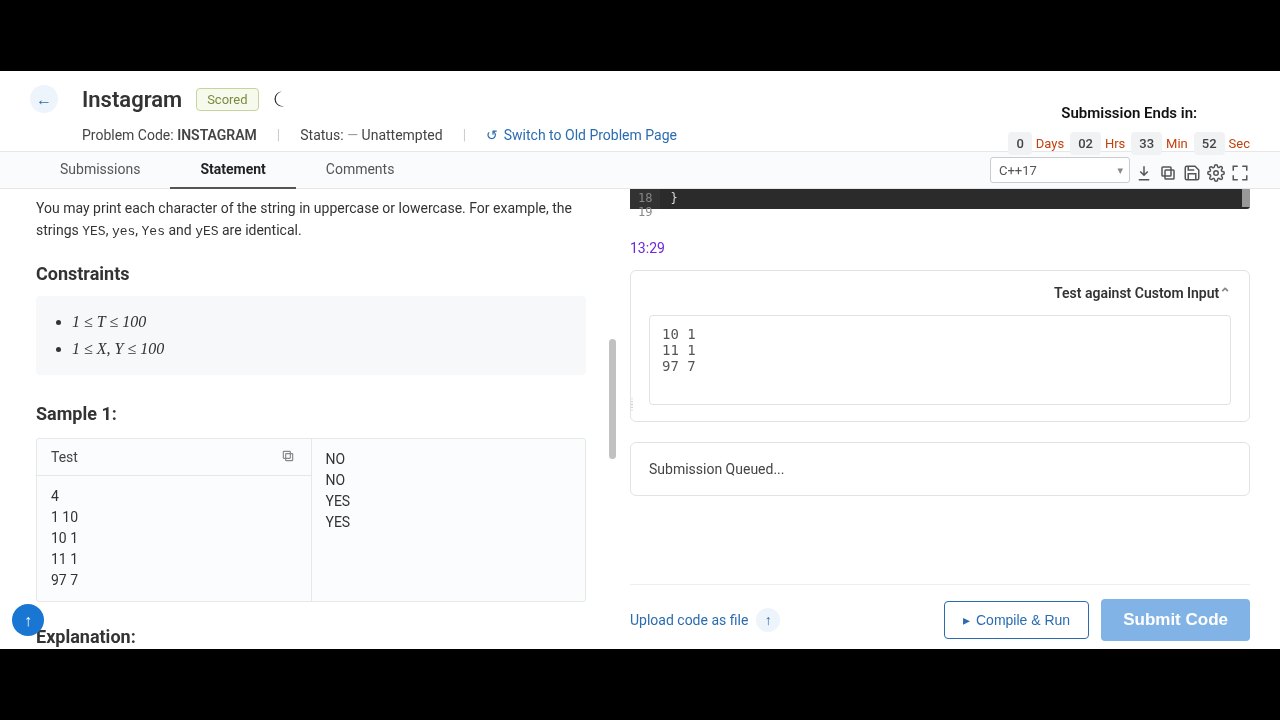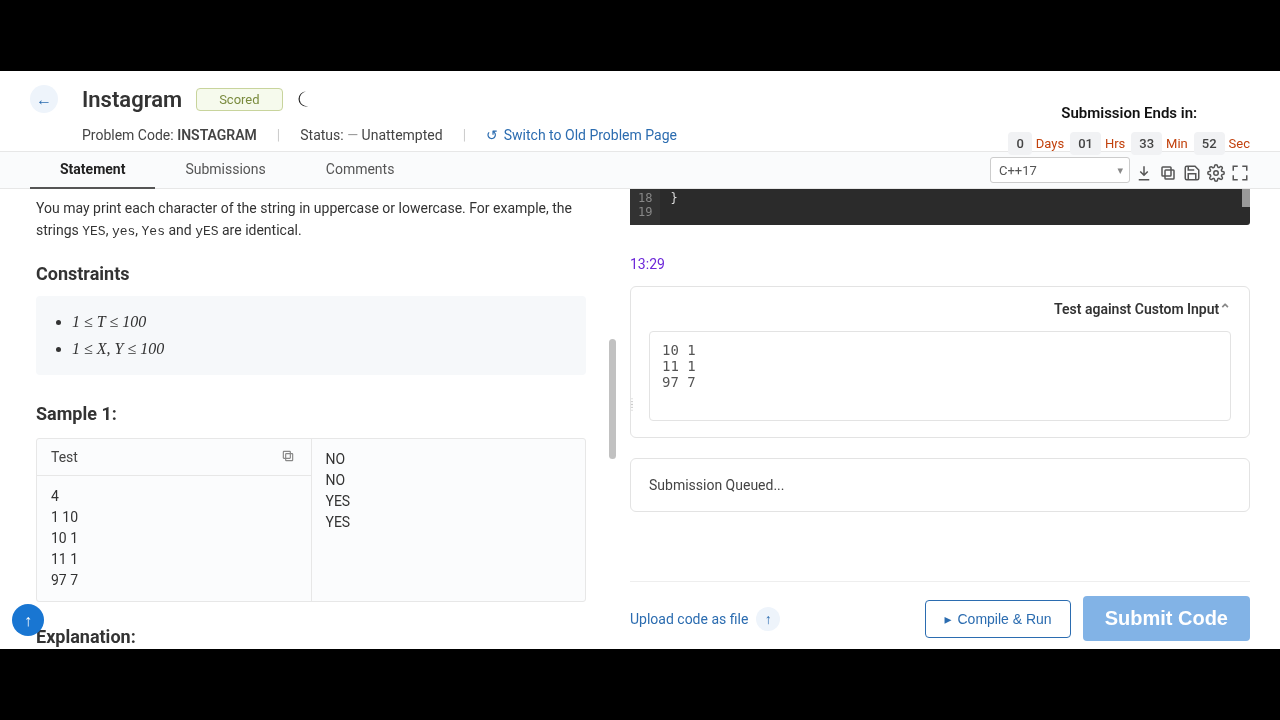--- a/index.html
+++ b/index.html
@@ -3,21 +3,21 @@
 <meta charset="utf-8">
 <style>
 * { margin: 0; padding: 0; box-sizing: border-box; }
 body { font-family: -apple-system, BlinkMacSystemFont, "Segoe UI", Roboto, sans-serif; font-size: 14px; color: #333; background: #000; }
 .letterbox { height: 71px; background: #000; }
 .app { background: #fff; height: 578px; display: flex; flex-direction: column; }
 .header { padding: 14px 30px 8px 30px; }
 .title-row { display: flex; align-items: center; gap: 14px; }
 .back-btn { width: 28px; height: 28px; border-radius: 50%; background: #eef4fb; display: flex; align-items: center; justify-content: center; cursor: pointer; color: #2b6cb0; font-size: 16px; }
 .title { font-size: 22px; font-weight: 600; margin-left: 10px; }
-.badge { padding: 3px 22px; border: 1px solid #c8d49c; background: #f6faed; color: #7a8b3e; border-radius: 4px; font-size: 13px; }
+.badge { padding: 3px 10px; border: 1px solid #c8d49c; background: #f6faed; color: #7a8b3e; border-radius: 4px; font-size: 13px; }
 .moon-icon { width: 20px; height: 20px; color: #222; font-size: 20px; display:flex; align-items:center; }
 .meta-row { display: flex; align-items: center; gap: 20px; margin-top: 14px; margin-left: 52px; color: #444; font-size: 14px; }
 .meta-sep { color: #ccc; }
 .code-bold { font-weight: 600; }
 .switch-link { color: #2b6cb0; display: flex; align-items: center; gap: 6px; cursor: pointer; }
 .timer-block { position: absolute; right: 30px; top: 104px; text-align: center; }
 .timer-title { font-size: 15px; font-weight: 600; color: #111; }
 .timer-units { display: flex; gap: 6px; margin-top: 10px; }
 .unit { display: flex; align-items: center; gap: 4px; }
 .unit-val { background: #f1f2f4; border-radius: 4px; padding: 4px 8px; font-size: 13px; font-weight: 500; color: #444; }
@@ -41,35 +41,35 @@
 .const-box li { font-family: "Times New Roman", serif; font-size: 16px; line-height: 1.7; font-style: italic; }
 .h-sample { font-size: 18px; font-weight: 700; margin-top: 28px; margin-bottom: 14px; }
 .sample-table { display: flex; border: 1px solid #e7e7e7; border-radius: 3px; background: #fbfcfd; }
 .sample-col { flex: 1; }
 .sample-col:first-child { border-right: 1px solid #e7e7e7; }
 .col-head { display: flex; align-items: center; justify-content: space-between; padding: 10px 14px; border-bottom: 1px solid #e7e7e7; color: #444; }
 .copy-icon { width: 16px; height: 16px; color: #888; cursor: pointer; }
 .col-body { padding: 10px 14px; white-space: pre; font-size: 14px; line-height: 1.5; color: #333; }
 .h-exp { font-size: 18px; font-weight: 700; margin-top: 24px; }
 .right-pane { flex: 1; display: flex; flex-direction: column; padding: 0 30px 0 14px; position: relative; }
-.code-editor { background: #2b2b2b; height: 36px; border-radius: 0 0 3px 3px; display: flex; position: relative; font-family: monospace; font-size: 12px; }
+.code-editor { background: #2b2b2b; height: 20px; border-radius: 0 0 3px 3px; display: flex; position: relative; font-family: monospace; font-size: 12px; }
 .gutter { background: #323232; color: #888; padding: 2px 8px; text-align: right; }
 .code-text { color: #ddd; padding: 2px 10px; }
 .editor-scroll { position: absolute; right: 0; top: 0; width: 8px; height: 18px; background: #999; }
 .time-stamp { text-align: left; color: #6d28d9; font-size: 14px; margin-top: 31px; margin-bottom: 14px; }
 .panel { border: 1px solid #e3e3e3; border-radius: 6px; margin-bottom: 20px; }
 .panel-head { padding: 14px 18px; display: flex; justify-content: flex-end; align-items: center; font-weight: 600; color: #333; }
 .chev { color: #888; cursor: pointer; }
 .custom-input { margin: 0 18px 16px 18px; border: 1px solid #e3e3e3; border-radius: 4px; padding: 10px 12px; font-family: monospace; font-size: 14px; color: #555; white-space: pre; height: 90px; overflow-y: scroll; }
 .queue-panel { border: 1px solid #e3e3e3; border-radius: 6px; padding: 18px; color: #444; }
 .bottom-bar { display: flex; align-items: center; padding: 14px 0 8px 0; margin-top: auto; border-top: 1px solid #eee; gap: 12px; }
 .upload-link { color: #2b6cb0; font-size: 14px; display: flex; align-items: center; gap: 8px; }
 .upload-circle { width: 24px; height: 24px; border-radius: 50%; background: #eef4fb; display: flex; align-items: center; justify-content: center; color: #2b6cb0; font-size: 14px; }
 .compile-btn { margin-left: auto; border: 1px solid #2b6cb0; color: #2b6cb0; background: #fff; padding: 10px 18px; border-radius: 4px; font-size: 14px; font-weight: 500; display: flex; align-items: center; gap: 6px; cursor: pointer; }
-.submit-btn { background: #82b3e6; color: #fff; padding: 11px 22px; border-radius: 4px; font-size: 20px; font-weight: 600; border: none; cursor: pointer; }
+.submit-btn { background: #82b3e6; color: #fff; padding: 11px 22px; border-radius: 4px; font-size: 17px; font-weight: 600; border: none; cursor: pointer; }
 .fab { position: fixed; left: 12px; bottom: 84px; width: 32px; height: 32px; border-radius: 50%; background: #1976d2; color: #fff; display: flex; align-items: center; justify-content: center; font-size: 16px; cursor: pointer; z-index: 100; }
 .drag-dots { position:absolute; left:628px; top:400px; color:#bbb; font-size:8px; letter-spacing:1px; line-height:3px;}
 </style>
 </head>
 <body>
 
 <div class="letterbox"></div>
 
 <div class="app">
 
@@ -106,38 +106,38 @@
   </div>
 
   <div class="timer-block">
     <div class="timer-title">Submission Ends in:</div>
     <div class="timer-units">
       <div class="unit">
           <span class="unit-val">0</span>
           <span class="unit-lbl">Days</span>
         </div>
       <div class="unit">
-          <span class="unit-val">01</span>
+          <span class="unit-val">02</span>
           <span class="unit-lbl">Hrs</span>
         </div>
       <div class="unit">
           <span class="unit-val">33</span>
           <span class="unit-lbl">Min</span>
         </div>
       <div class="unit">
           <span class="unit-val">52</span>
           <span class="unit-lbl">Sec</span>
         </div>
     </div>
   </div>
 
   <div class="toolbar">
     <div class="tabs">
+      <div class="tab">Submissions</div>
       <div class="tab active">Statement</div>
-      <div class="tab">Submissions</div>
       <div class="tab">Comments</div>
     </div>
     <div class="right-tools">
       <div class="lang-select">
         <span>C++17</span>
       </div>
       <div class="tool-icon">
           <svg width="18" height="18" viewBox="0 0 24 24" fill="none" stroke="currentColor" stroke-width="2">
             <path d="M12 3v12m-5-5l5 5 5-5M5 21h14"></path>
           </svg>

